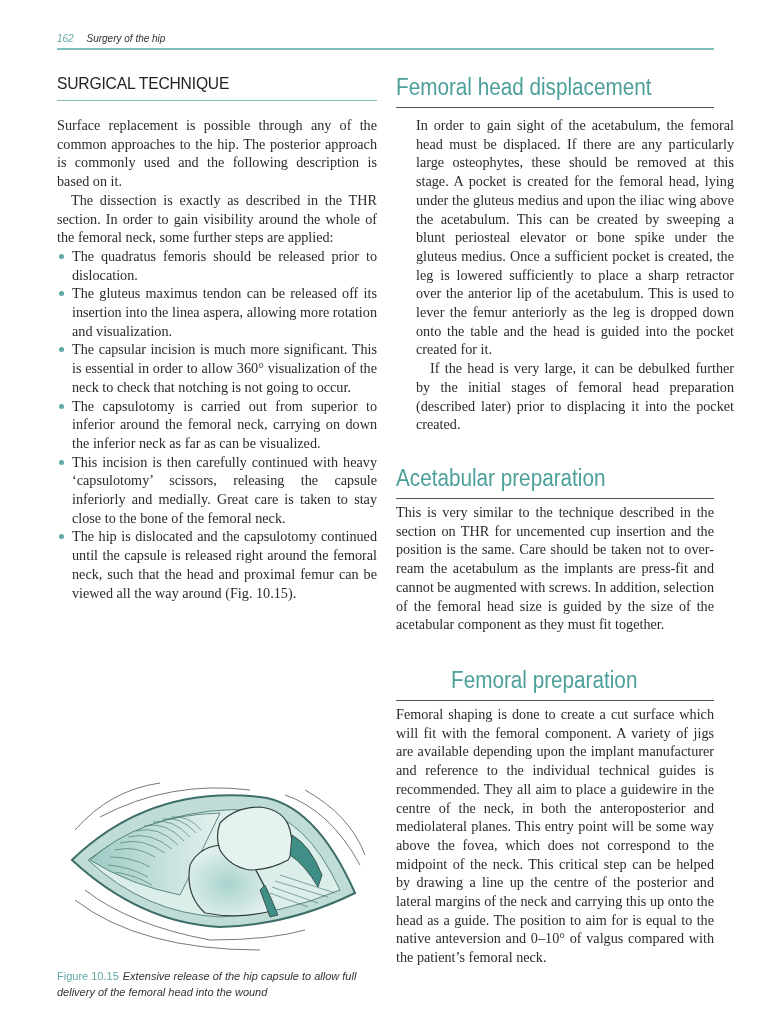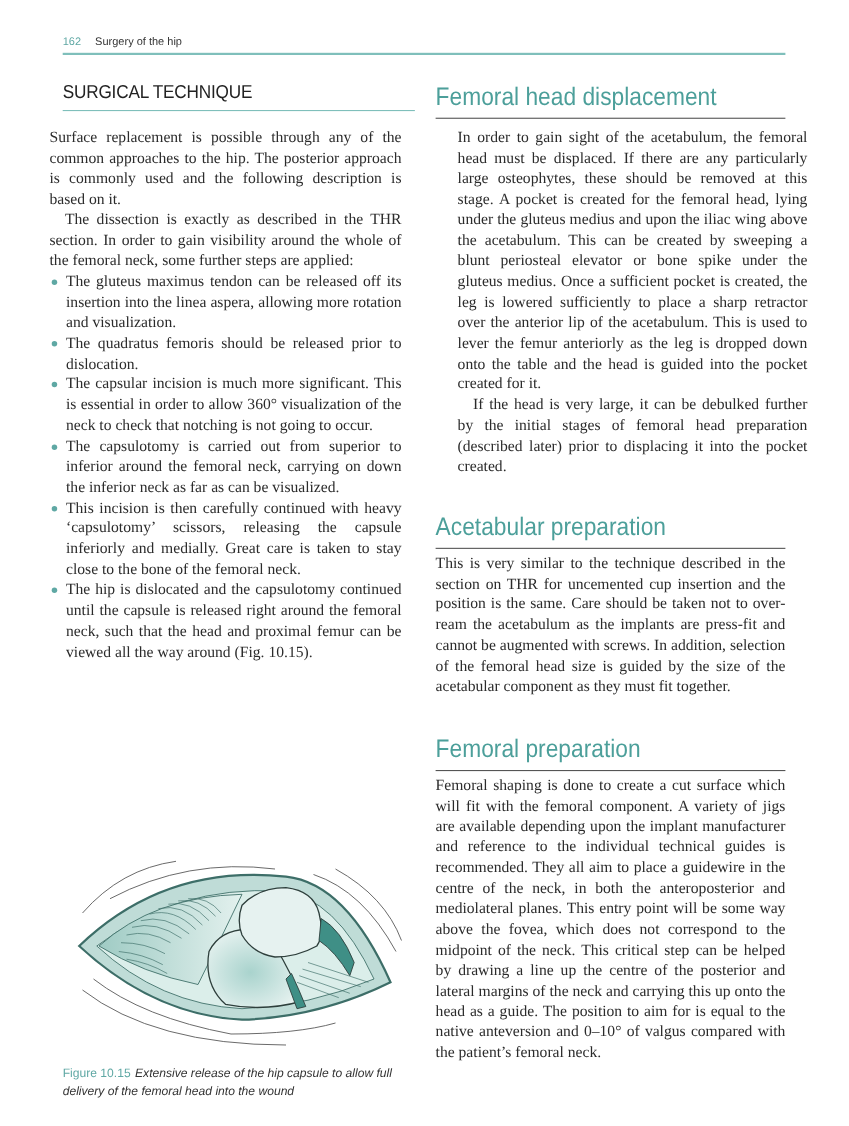--- a/index.html
+++ b/index.html
@@ -1,17 +1,17 @@
 <!DOCTYPE html>
 <html><head>
 <meta charset="utf-8">
 <style>
   html, body { margin: 0; padding: 0; background: #ffffff; }
   body { width: 772px; height: 1024px; position: relative; overflow: hidden; color: #2b2b2b; }
-  .running-head { position: absolute; left: 57px; top: 33px; width: 657px; height: 15px; border-bottom: 2px solid #7fbfbb; font-family: "Liberation Sans", sans-serif; font-size: 10px; color: #333; }
+  .running-head { position: absolute; left: 57px; top: 33px; width: 657px; height: 15px; border-bottom: 2px solid #7fbfbb; font-family: "Liberation Sans", sans-serif; font-size: 10px; color: #333; font-style: italic; }
   .running-head .page-no { color: #5fa8a4; margin-right: 10px; }
   .main-heading { position: absolute; left: 57px; top: 74px; width: 320px; font-family: "Liberation Sans", sans-serif; font-size: 17px; color: #222; letter-spacing: -0.2px; padding-bottom: 6px; border-bottom: 1.5px solid #7fbfbb; transform: scaleX(0.92); transform-origin: left; width: 348px; }
   .sec-heading { position: absolute; left: 396px; font-family: "Liberation Sans", sans-serif; font-size: 23px; color: #4c9f9a; padding-bottom: 6px; border-bottom: 1.5px solid #555; width: 318px; }
   .sec-heading span { display: inline-block; transform: scaleX(0.9); transform-origin: left; }
   .text { position: absolute; font-family: "Liberation Serif", serif; font-size: 14.2px; line-height: 18.7px; text-align: justify; color: #2b2b2b; }
   .text p { margin: 0; }
   .text p.indent { text-indent: 14px; }
   ul.bullets { margin: 0; padding: 0; list-style: none; }
   ul.bullets li { position: relative; padding-left: 15px; }
   ul.bullets li::before { content: ""; position: absolute; left: 2px; top: 7px; width: 5px; height: 5px; border-radius: 50%; background: #5fa8a4; }
@@ -24,26 +24,26 @@
 
 <div class="running-head">
   <span class="page-no">162</span>
   <span>Surgery of the hip</span>
 </div>
 
 <div class="main-heading">
   <span>SURGICAL TECHNIQUE</span>
 </div>
 
-<div class="text" style="left:45px; top:116px; width:320px;">
+<div class="text" style="left:57px; top:116px; width:320px;">
   <p>Surface replacement is possible through any of the common approaches to the hip. The posterior approach is commonly used and the following description is based on it.</p>
   <p class="indent">The dissection is exactly as described in the THR section. In order to gain visibility around the whole of the femoral neck, some further steps are applied:</p>
   <ul class="bullets">
+    <li>The quadratus femoris should be released prior to dislocation.</li>
     <li>The gluteus maximus tendon can be released off its insertion into the linea aspera, allowing more rotation and visualization.</li>
-    <li>The quadratus femoris should be released prior to dislocation.</li>
     <li>The capsular incision is much more significant. This is essential in order to allow 360° visualization of the neck to check that notching is not going to occur.</li>
     <li>The capsulotomy is carried out from superior to inferior around the femoral neck, carrying on down the inferior neck as far as can be visualized.</li>
     <li>This incision is then carefully continued with heavy ‘capsulotomy’ scissors, releasing the capsule inferiorly and medially. Great care is taken to stay close to the bone of the femoral neck.</li>
     <li>The hip is dislocated and the capsulotomy continued until the capsule is released right around the femoral neck, such that the head and proximal femur can be viewed all the way around (Fig. 10.15).</li>
   </ul>
 </div>
 
 <div class="figure">
   <svg width="320" height="215" viewBox="0 0 320 215">
     <defs>
@@ -112,18 +112,18 @@
   <p class="indent">If the head is very large, it can be debulked further by the initial stages of femoral head preparation (described later) prior to displacing it into the pocket created.</p>
 </div>
 
 <div class="sec-heading" style="top:465px;">
   <span>Acetabular preparation</span>
 </div>
 <div class="text" style="left:396px; top:503px; width:318px;">
   <p>This is very similar to the technique described in the section on THR for uncemented cup insertion and the position is the same. Care should be taken not to over-ream the acetabulum as the implants are press-fit and cannot be augmented with screws. In addition, selection of the femoral head size is guided by the size of the acetabular component as they must fit together.</p>
 </div>
 
-<div class="sec-heading" style="top:667px;">
+<div class="sec-heading" style="top:667px;text-align:center;">
   <span>Femoral preparation</span>
 </div>
 <div class="text" style="left:396px; top:705px; width:318px;">
   <p>Femoral shaping is done to create a cut surface which will fit with the femoral component. A variety of jigs are available depending upon the implant manufacturer and reference to the individual technical guides is recommended. They all aim to place a guidewire in the centre of the neck, in both the anteroposterior and mediolateral planes. This entry point will be some way above the fovea, which does not correspond to the midpoint of the neck. This critical step can be helped by drawing a line up the centre of the posterior and lateral margins of the neck and carrying this up onto the head as a guide. The position to aim for is equal to the native anteversion and 0–10° of valgus compared with the patient’s femoral neck.</p>
 </div>
 
 </body></html>

